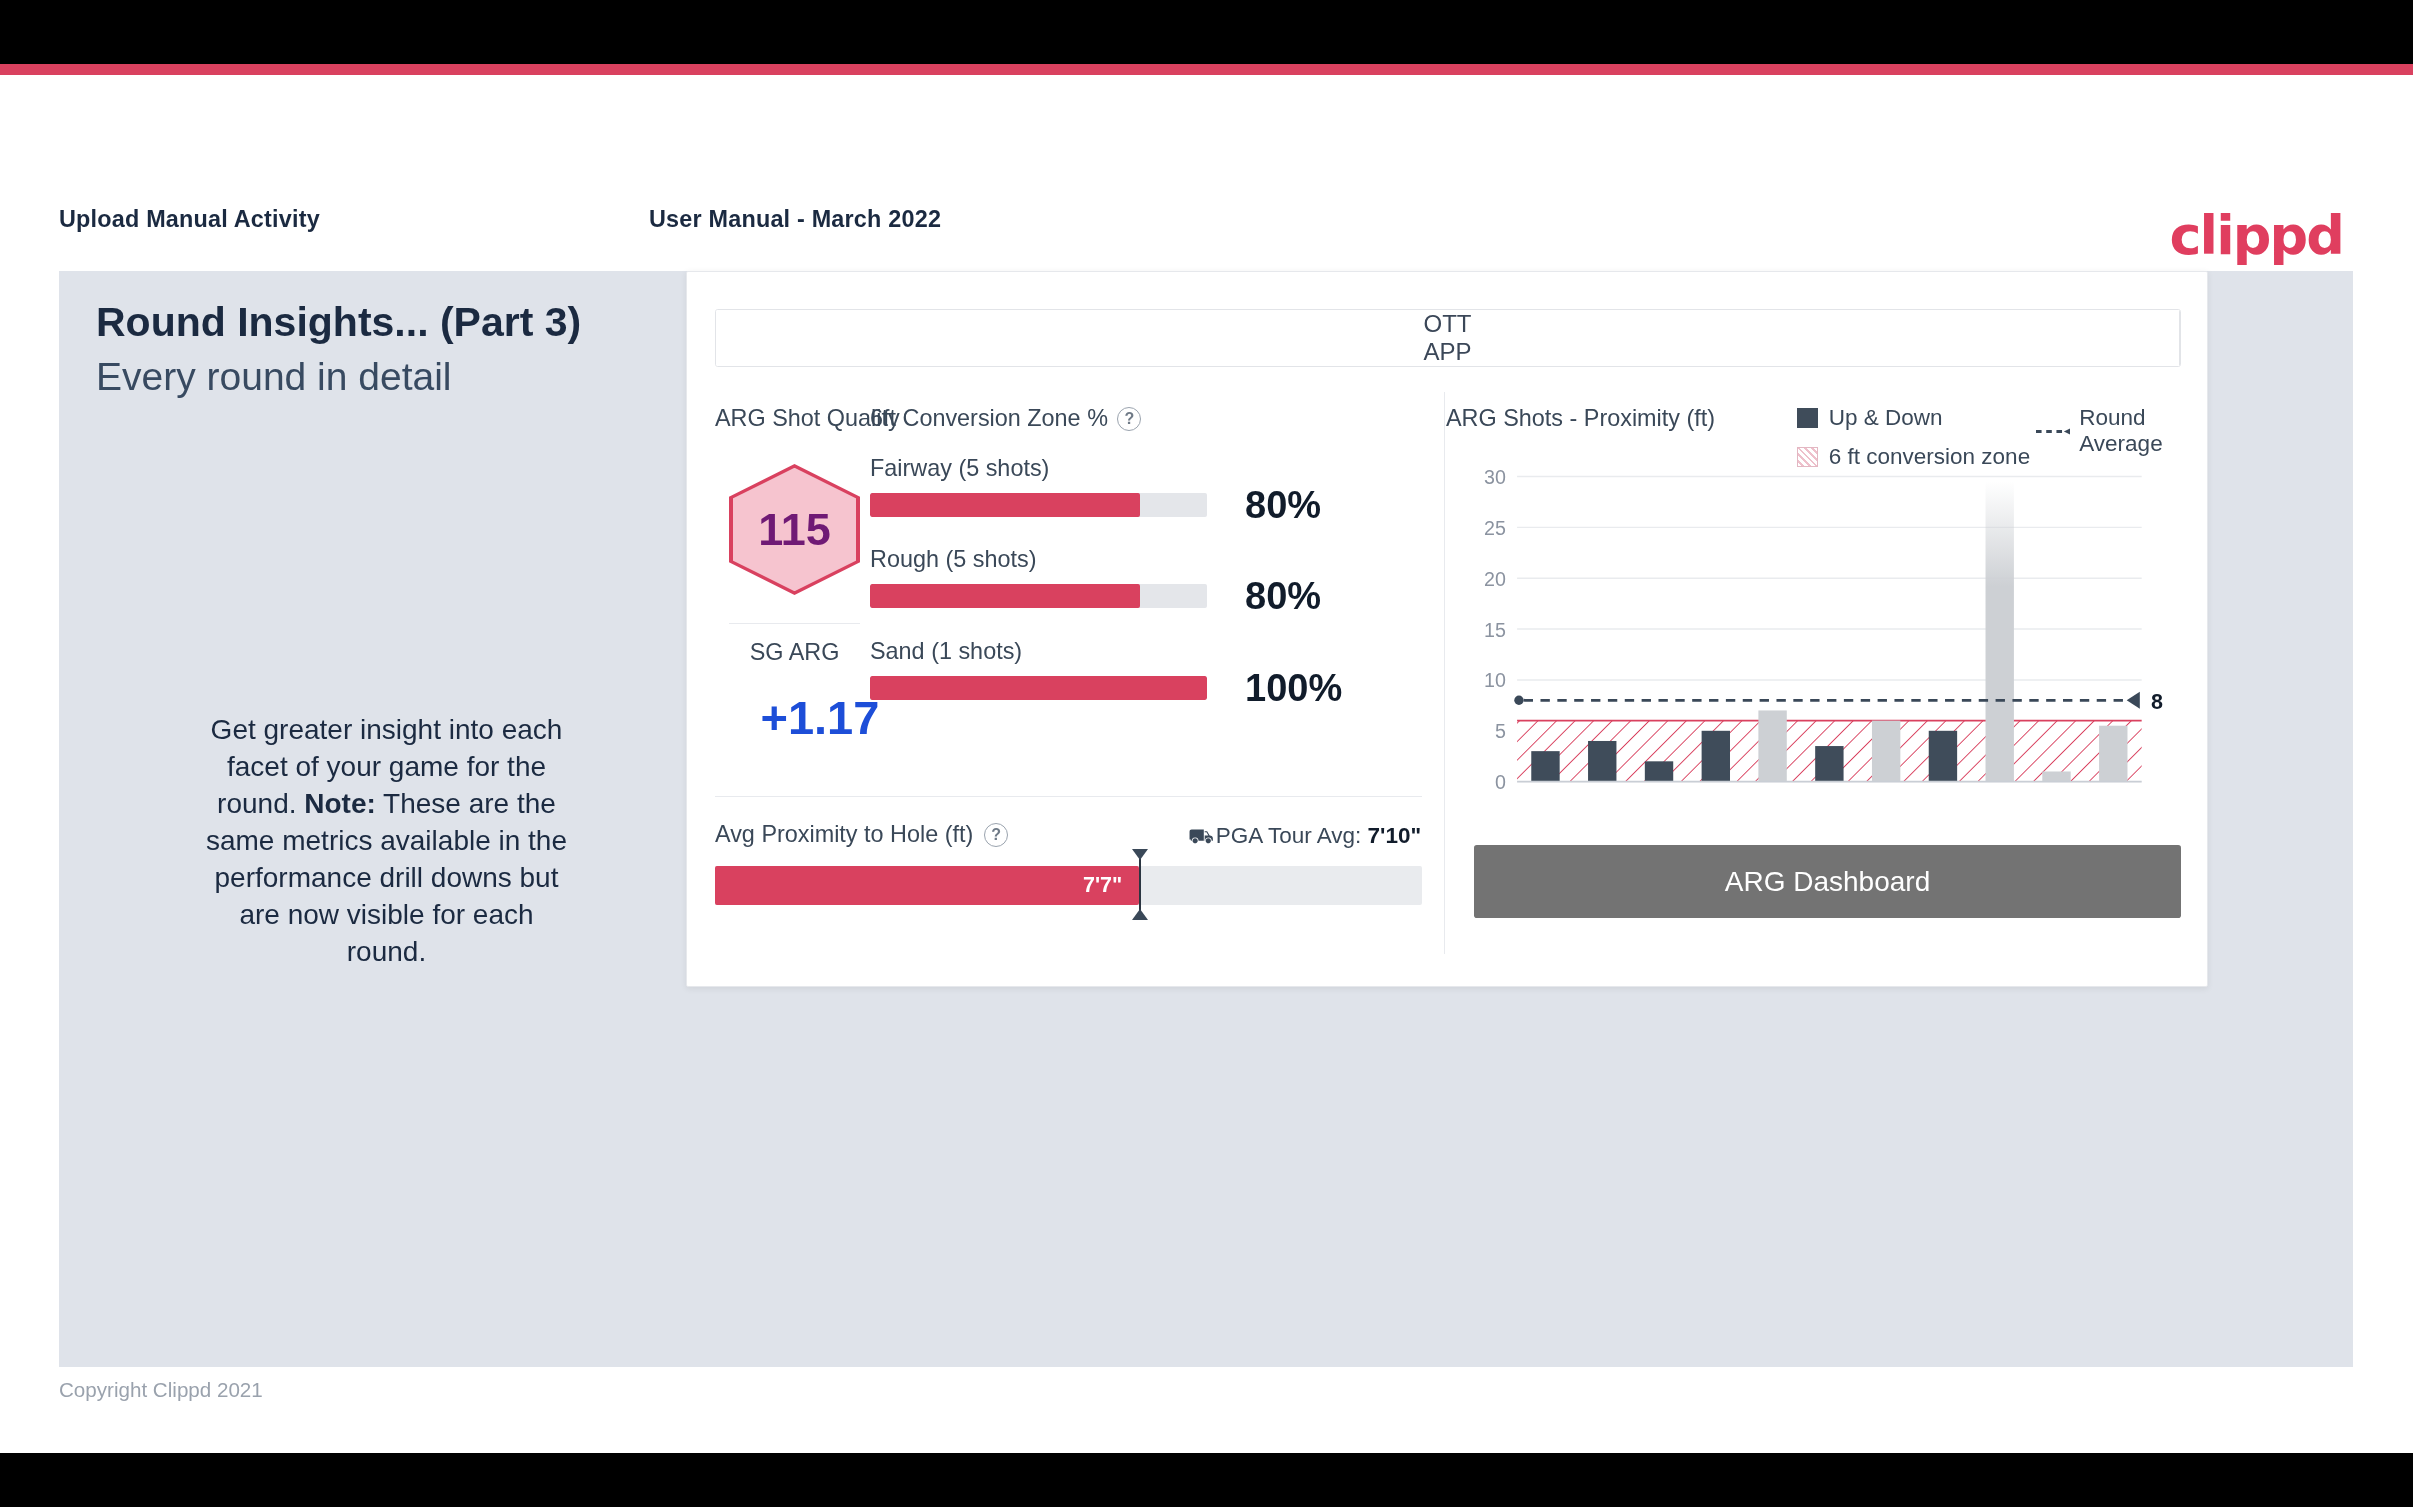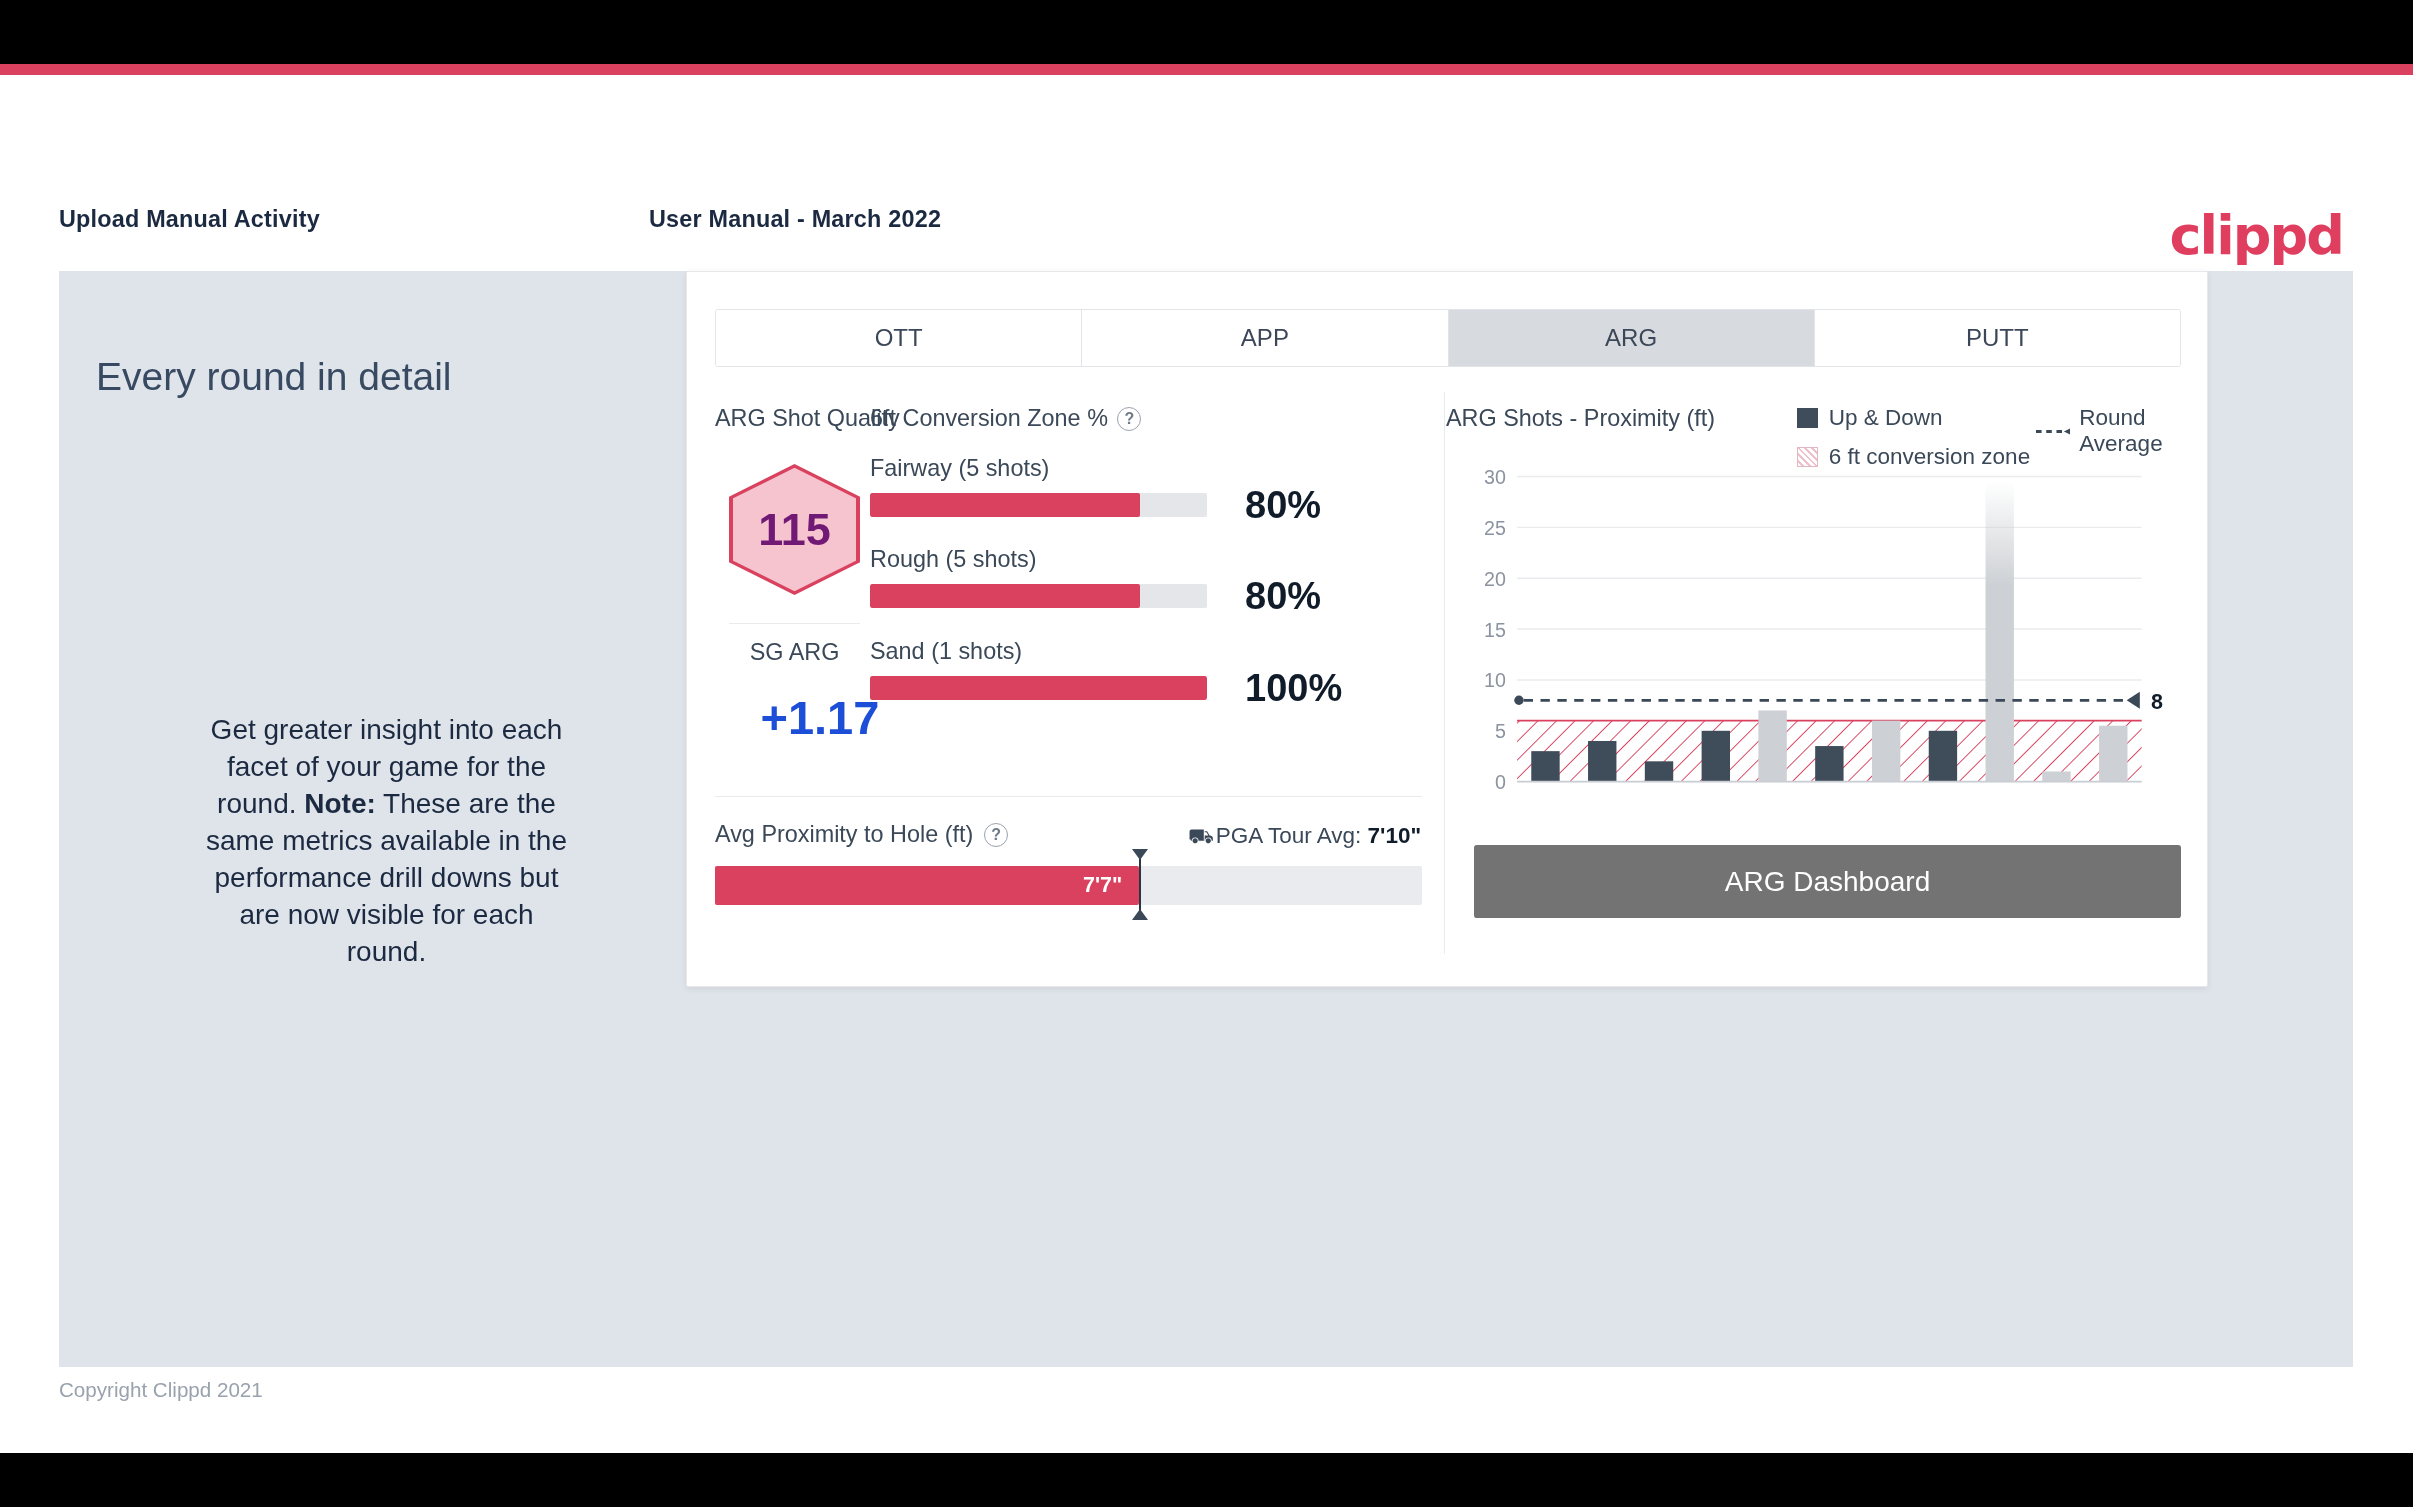--- a/index.html
+++ b/index.html
@@ -37,21 +37,21 @@
   .arrow-svg { position:absolute; left:1583px; top:187px; }
 
   
   .card { position:absolute; left:937px; top:-0.9px; left:627px; top:-0.9px;
           width:1522px; height:716px; background:#fff; border:0.9px solid #e6e8ec;
           box-shadow:0 1.9px 6.6px rgba(0,0,0,.07); border-radius:1.9px; }
   .card { top:0px; left:627px; }
 
   
   .tabs { position:absolute; left:28px; top:37px; width:1466px; height:58px;
-          display:flex; border:0.9px solid #e2e4e8; background:#fff; border-radius:2.8px; overflow:hidden;}
+          display:flex; border:0.9px solid #e2e4e8; background:#fff; border-radius:2.8px; overflow:hidden;flex-direction:column;}
   .tab { flex:1; display:flex; align-items:center; justify-content:center;
          font-size:24px; color:#3b4758; border-right:0.9px solid #e2e4e8; background:#fff; cursor:pointer;}
   .tab:last-child { border-right:none; }
   .tab.active { background:#d7dade; }
 
   
   .vdiv { position:absolute; left:757px; top:120px; width:0.9px; height:562px; background:#e8eaee; }
 
   
   .lbl { font-size:23.4px; color:#3a4858; }
@@ -126,20 +126,21 @@
 
 <div class="header">
   <div class="hdr-left">Upload Manual Activity</div>
   <div class="hdr-mid">User Manual - March 2022</div>
   <div class="logo">clippd</div>
   <div class="hdr-rule"></div>
 </div>
 
 <div class="slide">
 
+  <div class="title">Round Insights... (Part 3)</div>
   <div class="subtitle">Every round in detail</div>
 
   <div class="lefttext">
     <span>Get greater insight into each facet of your game for the round. </span><b>Note:</b><span> These are the same metrics available in the performance drill downs but are now visible for each round.</span>
   </div>
 
   <div class="callout">
     <div>Click to navigate between ‘OTT’, ‘APP’,</div>
     <div>‘ARG’ and ‘PUTT’ for that round.</div>
   </div>

